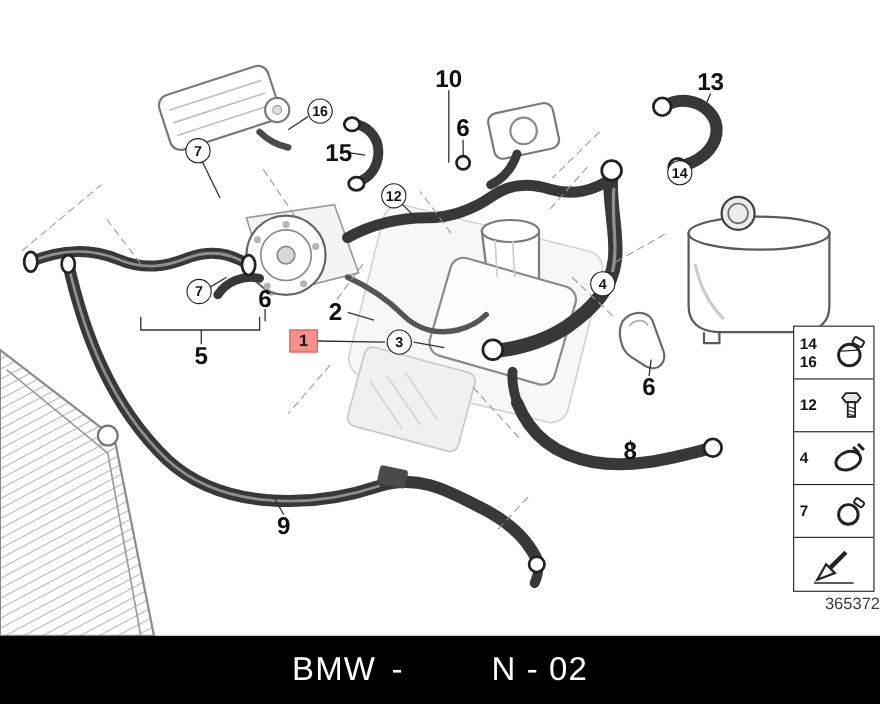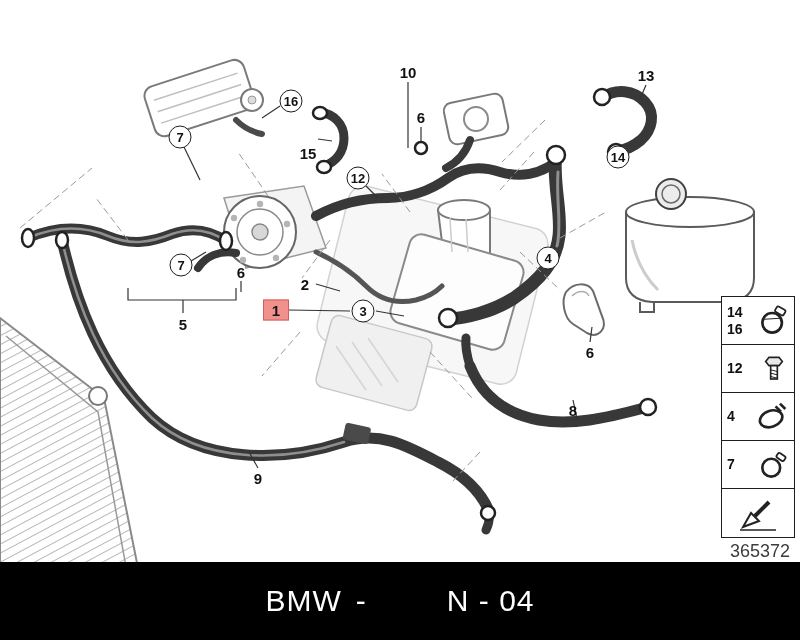--- a/index.html
+++ b/index.html
@@ -15,21 +15,21 @@
   .art { position:absolute; left:0; top:0; }
 
   .callout {
     position:absolute;
     transform:translate(-50%,-50%);
     color:#111;
     z-index:5;
     cursor:pointer;
     user-select:none;
   }
-  .callout.plain { font-size:15px; font-weight:bold;text-align:center; }
+  .callout.plain { font-size:22px; font-weight:bold;text-align:center; }
   .callout.circle {
     width:23px; height:23px;
     border:1.6px solid #1d1d1d;
     border-radius:50%;
     background:#fff;
     font-size:13px; font-weight:bold;
     display:flex; align-items:center; justify-content:center;
   }
   .callout.box-red {
     min-width:26px; height:21px; padding:0 4px;
@@ -51,26 +51,26 @@
     padding:3px 5px;
   }
   .legend .cell:last-child { border-bottom:none; justify-content:center; }
   .legend .nums {
     display:flex; flex-direction:column;
     font-weight:bold; font-size:14px; line-height:1.2;
   }
   .legend .licon { flex:0 0 auto; }
 
   .diagram-number {
-    position:absolute; right:10px; top:541px;
-    font-size:18px; color:#3c3c3c; z-index:6;
+    position:absolute; right:0; top:541px;
+    font-size:15px; color:#3c3c3c; z-index:6;
   }
 
   .footer {
-    position:absolute; left:0; bottom:0; width:800px; height:78px;
+    position:absolute; left:0; bottom:0; width:800px; height:62px;
     background:#000; color:#fff;
     display:flex; align-items:center; justify-content:center;
     gap:80px; font-size:30px; letter-spacing:1px; z-index:10;
   }
   .footer .footer-left { display:flex; gap:14px; }
 </style>
 </head>
 <body>
 
 <div class="stage">
@@ -211,21 +211,21 @@
       <path d="M520 252 L560 290"></path>
       <path d="M430 352 L472 398"></path>
       <path d="M300 332 L262 376"></path>
       <path d="M480 452 L452 482"></path>
       <path d="M560 238 L606 212"></path>
       <path d="M330 240 L302 278"></path>
     </g>
   </svg>
 
   <div class="callout circle" style="left:291px;top:101px">16</div>
-  <div class="callout plain" style="left:308px;top:153px">15</div>
+  <div class="callout plain" style="left:308px;top:139px">15</div>
   <div class="callout circle" style="left:180px;top:137px">7</div>
   <div class="callout plain" style="left:408px;top:72px">10</div>
   <div class="callout plain" style="left:421px;top:117px">6</div>
   <div class="callout circle" style="left:358px;top:178px">12</div>
   <div class="callout plain" style="left:646px;top:75px">13</div>
   <div class="callout circle" style="left:618px;top:157px">14</div>
   <div class="callout circle" style="left:181px;top:265px">7</div>
   <div class="callout plain" style="left:241px;top:272px">6</div>
   <div class="callout plain" style="left:183px;top:324px">5</div>
   <div class="callout plain" style="left:305px;top:284px">2</div>
@@ -289,14 +289,14 @@
   </div>
 
   <div class="diagram-number">365372</div>
 </div>
 
 <div class="footer">
   <div class="footer-left">
     <span>BMW</span>
     <span>-</span>
   </div>
-  <span>N - 04</span>
+  <span>N - 02</span>
 </div>
 
 </body></html>

